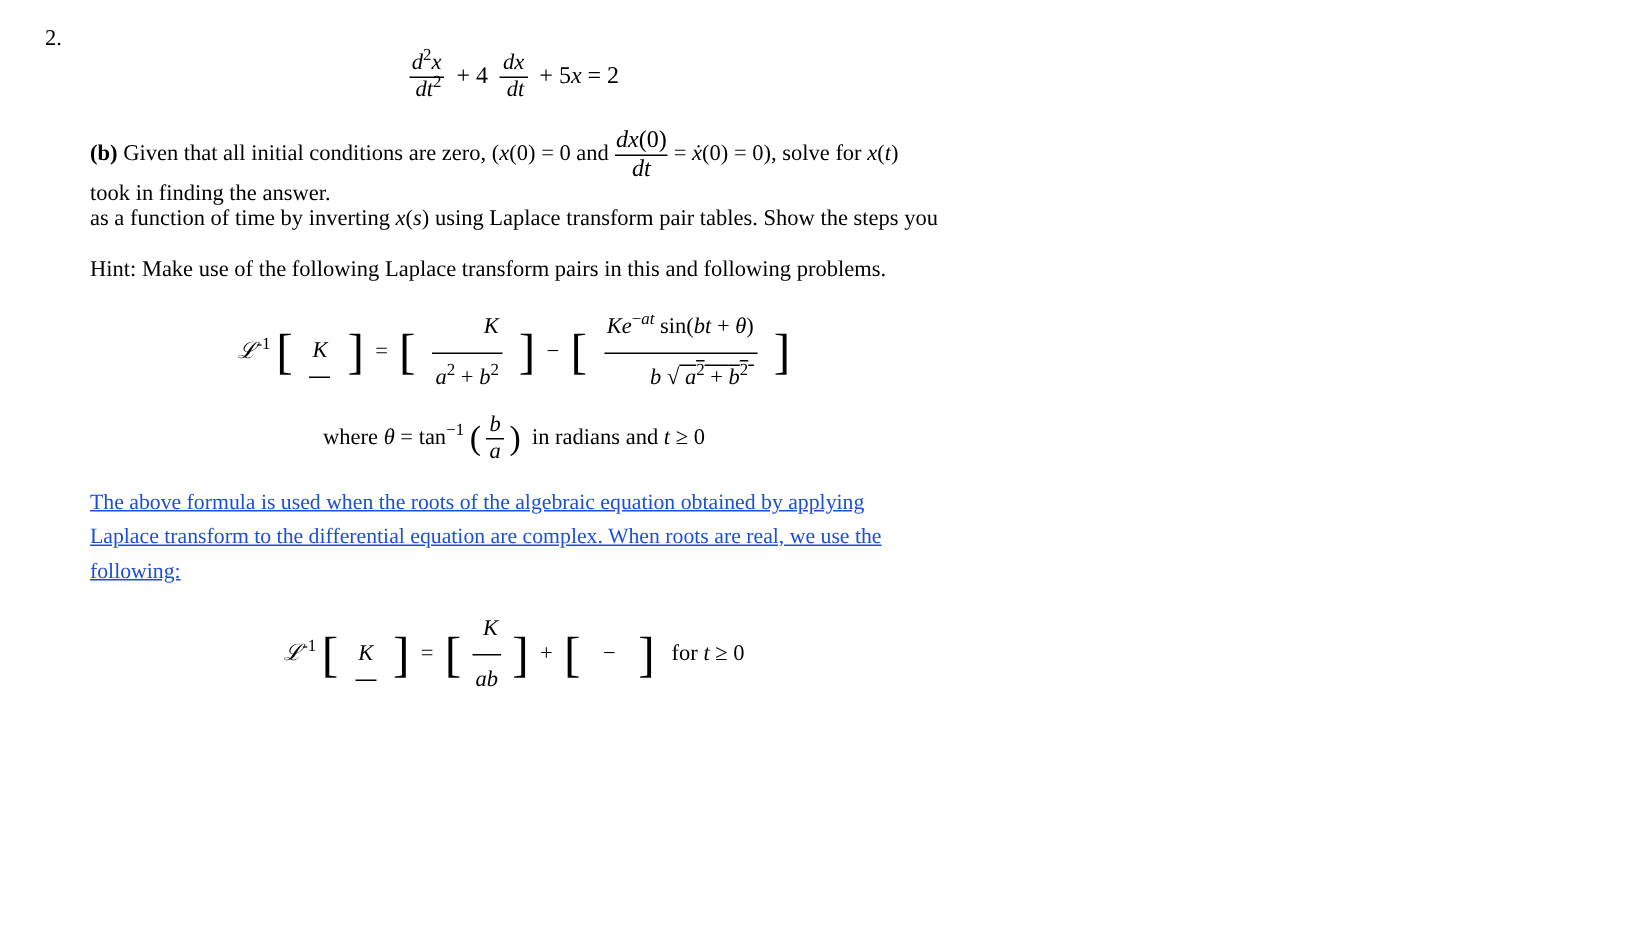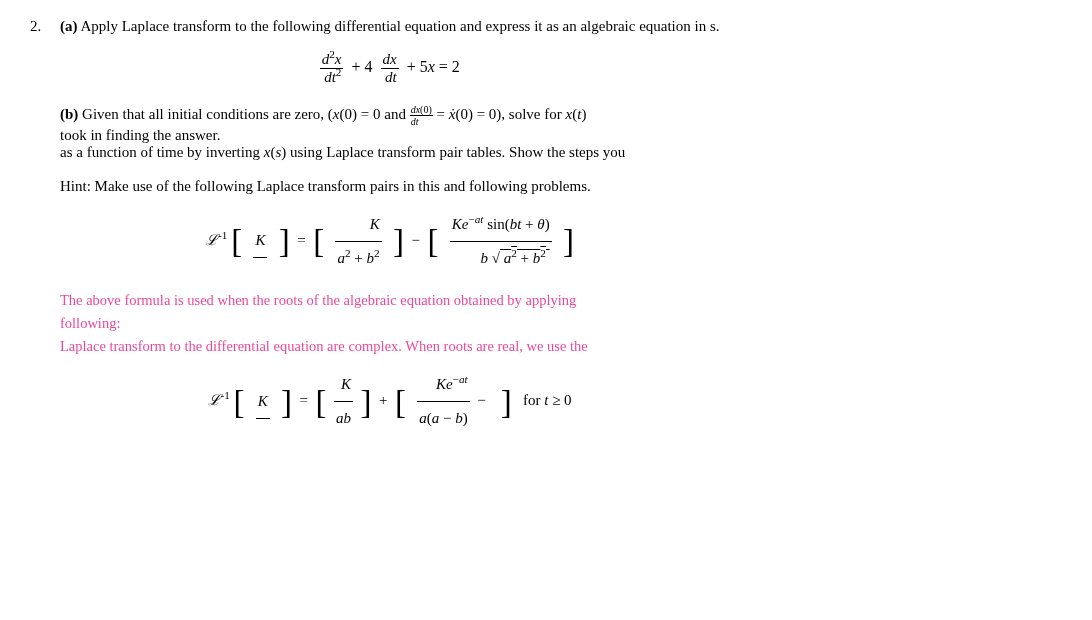--- a/index.html
+++ b/index.html
@@ -51,22 +51,22 @@
     }
     .part-b {
       margin-bottom: 6px;
     }
     .part-b-text {
       line-height: 1.6;
     }
     .inline-frac {
       display: inline-block;
       vertical-align: middle;
-      text-align: left;
-      font-size: 10px;
+      text-align: center;
+      font-size: 16px;
       line-height: 1.1;
     }
     .inline-frac .num {
       display: block;
       border-bottom: 1px solid #000;
       padding: 0 1px;
     }
     .inline-frac .den {
       display: block;
       padding: 0 1px;
@@ -94,45 +94,42 @@
       font-weight: 200;
     }
     .where-line {
       text-align: center;
       margin-bottom: 10px;
       font-size: 15px;
     }
     .above-formula {
       margin-top: 14px;
       line-height: 1.6;
-      color: #ec4899;
+      color: #1d4ed8;
       font-size: 14.5px;
+      text-decoration: underline;
     }
     .transform-pair2 {
       text-align: center;
       margin: 10px 0 4px 0;
       font-size: 15px;
       line-height: 2.2;
     }
     sup { font-size: 0.75em; vertical-align: super; line-height: 0; }
     .math-italic { font-style: italic; }
   </style>
 </head>
 <body>
 
 <div class="page-content">
 
   <div class="question-header">
     <span class="question-num">2.</span>
     <div>
 
-      <div>
-        <span class="part-label">(a)</span>
-        <span>Apply Laplace transform to the following differential equation and express it as an algebraic equation in s.</span>
-      </div>
 
       <div class="equation-block">
         <span class="frac">
           <span class="num"><span class="math-italic">d</span><sup>2</sup><span class="math-italic">x</span></span>
           <span class="den"><span class="math-italic">dt</span><sup>2</sup></span>
         </span>
         <span>&nbsp;+ 4&nbsp;</span>
         <span class="frac">
           <span class="num"><span class="math-italic">dx</span></span>
           <span class="den"><span class="math-italic">dt</span></span>
@@ -187,25 +184,35 @@
           &nbsp;
           <span class="frac">
             <span class="num"><span class="math-italic">Ke</span><sup>−<span class="math-italic">at</span></sup> sin(<span class="math-italic">bt</span> + <span class="math-italic">θ</span>)</span>
             <span class="den"><span class="math-italic">b</span> √<span style="text-decoration:overline">&nbsp;<span class="math-italic">a</span><sup>2</sup> + <span class="math-italic">b</span><sup>2</sup>&nbsp;</span></span>
           </span>
           &nbsp;
         </span>
         <span class="big-bracket">]</span>
       </div>
 
+      <div class="where-line">
+        where <span class="math-italic">θ</span> = tan<sup>−1</sup>
+        <span style="display:inline-block;vertical-align:middle;font-size:1.5em;">(</span>
+        <span class="frac" style="font-size:13px;display:inline-block;vertical-align:middle;">
+          <span class="num"><span class="math-italic">b</span></span>
+          <span class="den"><span class="math-italic">a</span></span>
+        </span>
+        <span style="display:inline-block;vertical-align:middle;font-size:1.5em;">)</span>
+        &nbsp;in radians and <span class="math-italic">t</span> ≥ 0
+      </div>
 
       <div class="above-formula">
         <div>The above formula is used when the roots of the algebraic equation obtained by applying</div>
+        <div>Laplace transform to the differential equation are complex. When roots are real, we use the</div>
         <div>following:</div>
-        <div>Laplace transform to the differential equation are complex. When roots are real, we use the</div>
       </div>
 
       <div class="transform-pair2">
         <span class="math-italic">ℒ</span><sup>-1</sup>
         <span class="big-bracket">[</span>
         <span class="bracket-expr">
           &nbsp;
           <span class="frac">
             <span class="num"><span class="math-italic">K</span></span>
           </span>
@@ -218,24 +225,20 @@
           &nbsp;<span class="frac">
             <span class="num"><span class="math-italic">K</span></span>
             <span class="den"><span class="math-italic">ab</span></span>
           </span>&nbsp;
         </span>
         <span class="big-bracket">]</span>
         <span>&nbsp;+&nbsp;</span>
         <span class="big-bracket">[</span>
         <span class="bracket-expr">
           &nbsp;
-          <span class="frac">
-            <span class="num"><span class="math-italic">Ke</span><sup>−<span class="math-italic">at</span></sup></span>
-            <span class="den"><span class="math-italic">a</span>(<span class="math-italic">a</span> − <span class="math-italic">b</span>)</span>
-          </span>
           &nbsp;−&nbsp;
           &nbsp;
         </span>
         <span class="big-bracket">]</span>
         <span>&nbsp; for <span class="math-italic">t</span> ≥ 0</span>
       </div>
 
     </div>
   </div>
 

